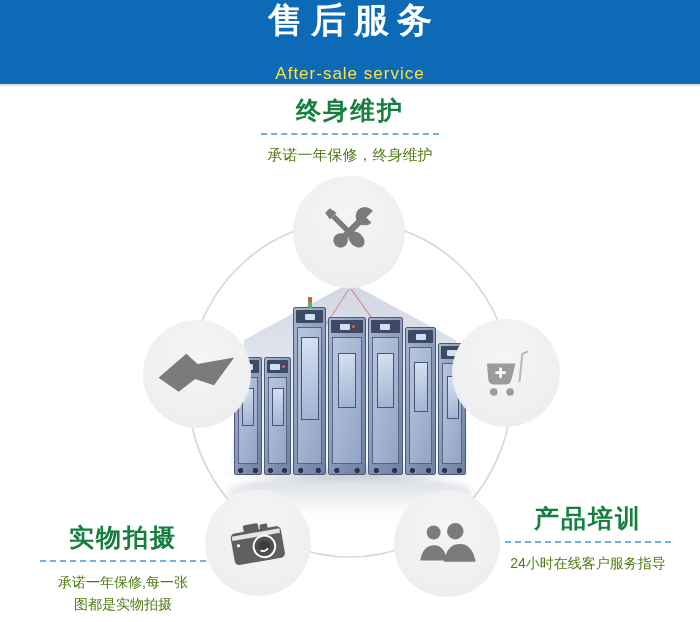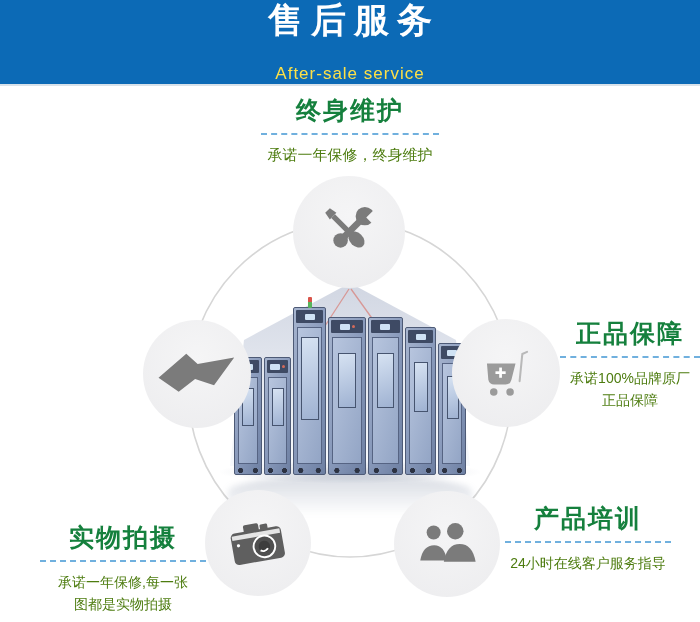--- a/index.html
+++ b/index.html
@@ -235,25 +235,20 @@
       </svg>
     </div>
 
     <div class="svc svc-top">
       <h2>终身维护</h2>
       <div class="dash"></div>
       <p>承诺一年保修，终身维护</p>
     </div>
 
 
-    <div class="svc svc-right">
-      <h2>正品保障</h2>
-      <div class="dash"></div>
-      <p>承诺100%品牌原厂正品保障</p>
-    </div>
 
     <div class="svc svc-bl">
       <h2>实物拍摄</h2>
       <div class="dash"></div>
       <p>承诺一年保修,每一张图都是实物拍摄</p>
     </div>
 
     <div class="svc svc-br">
       <h2>产品培训</h2>
       <div class="dash"></div>

